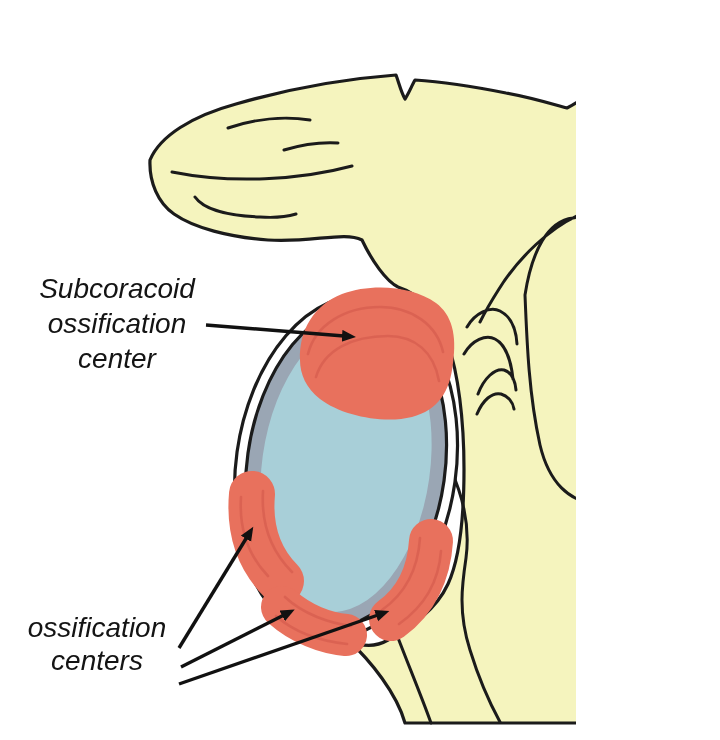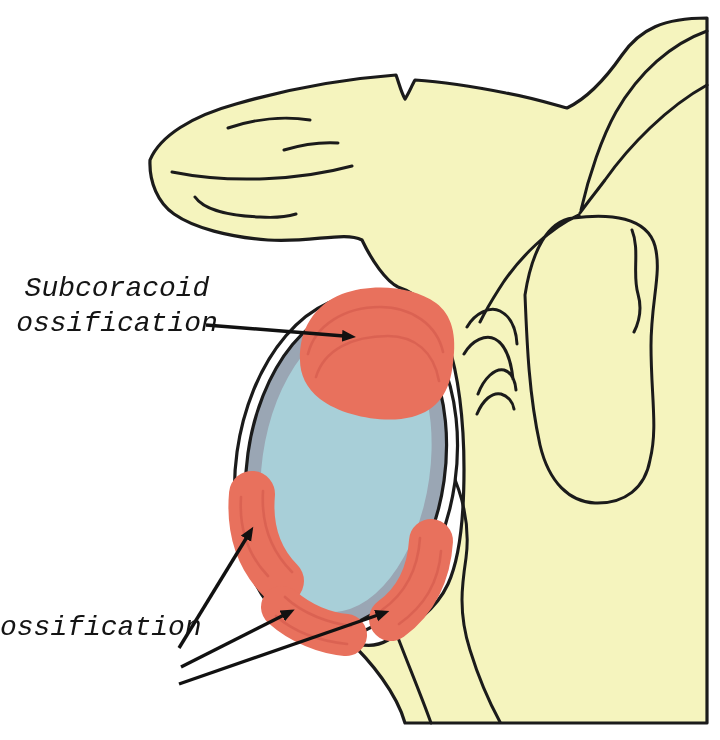--- a/index.html
+++ b/index.html
@@ -1,17 +1,17 @@
 <!DOCTYPE html>
 <html><head>
 <meta charset="utf-8">
 <style>
   html,body{margin:0;padding:0;background:#ffffff;}
-  #stage{position:relative;width:720px;height:740px;background:#ffffff;overflow:hidden;
-         font-family:Liberation Mono, monospace;}
+  #stage{position:relative;width:576px;height:740px;background:#ffffff;overflow:hidden;
+         font-family:Liberation Sans, sans-serif;}
   #stage svg{position:absolute;left:0;top:0;}
   .bone-outline{stroke:#1b1b1b;stroke-width:3.2;stroke-linejoin:round;}
   .contours{fill:none;stroke:#1b1b1b;stroke-width:3;stroke-linecap:round;}
   .ring-stroke{stroke:#1b1b1b;stroke-width:3.2;}
   .capsule{fill:none;stroke-linecap:round;}
   .stripes{fill:none;stroke-width:2.6;stroke-linecap:round;opacity:.8;}
   .arrow{stroke:#111111;stroke-width:3.4;}
   .lbl{position:absolute;font-style:italic;font-size:28px;color:#141414;text-align:center;}
   #label-subcoracoid{left:8px;top:271px;width:218px;line-height:35px;}
   #label-inferior{left:0px;top:611px;width:194px;line-height:33px;}
@@ -99,19 +99,21 @@
       <line class="arrow" x1="206" y1="325" x2="344" y2="336" marker-end="url(#ah)"></line>
       <line class="arrow" x1="179" y1="648" x2="247" y2="537" marker-end="url(#ah)"></line>
       <line class="arrow" x1="181" y1="667" x2="284" y2="615" marker-end="url(#ah)"></line>
       <line class="arrow" x1="179" y1="684" x2="378" y2="615" marker-end="url(#ah)"></line>
     </g>
   </svg>
 
   <div class="lbl" id="label-subcoracoid">
     <div>Subcoracoid</div>
     <div>ossification</div>
+    <div>center</div>
   </div>
 
   <div class="lbl" id="label-inferior">
     <div>ossification</div>
+    <div>centers</div>
   </div>
 
 </div>
 
 </body></html>

